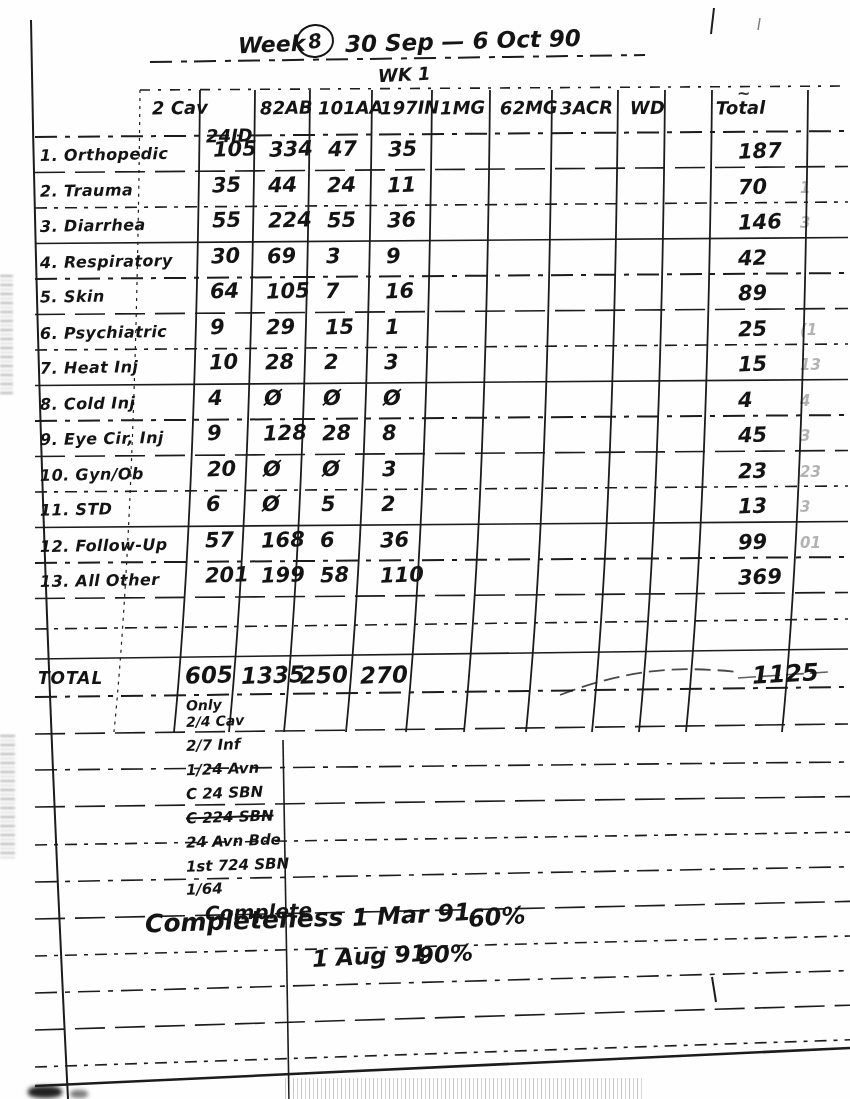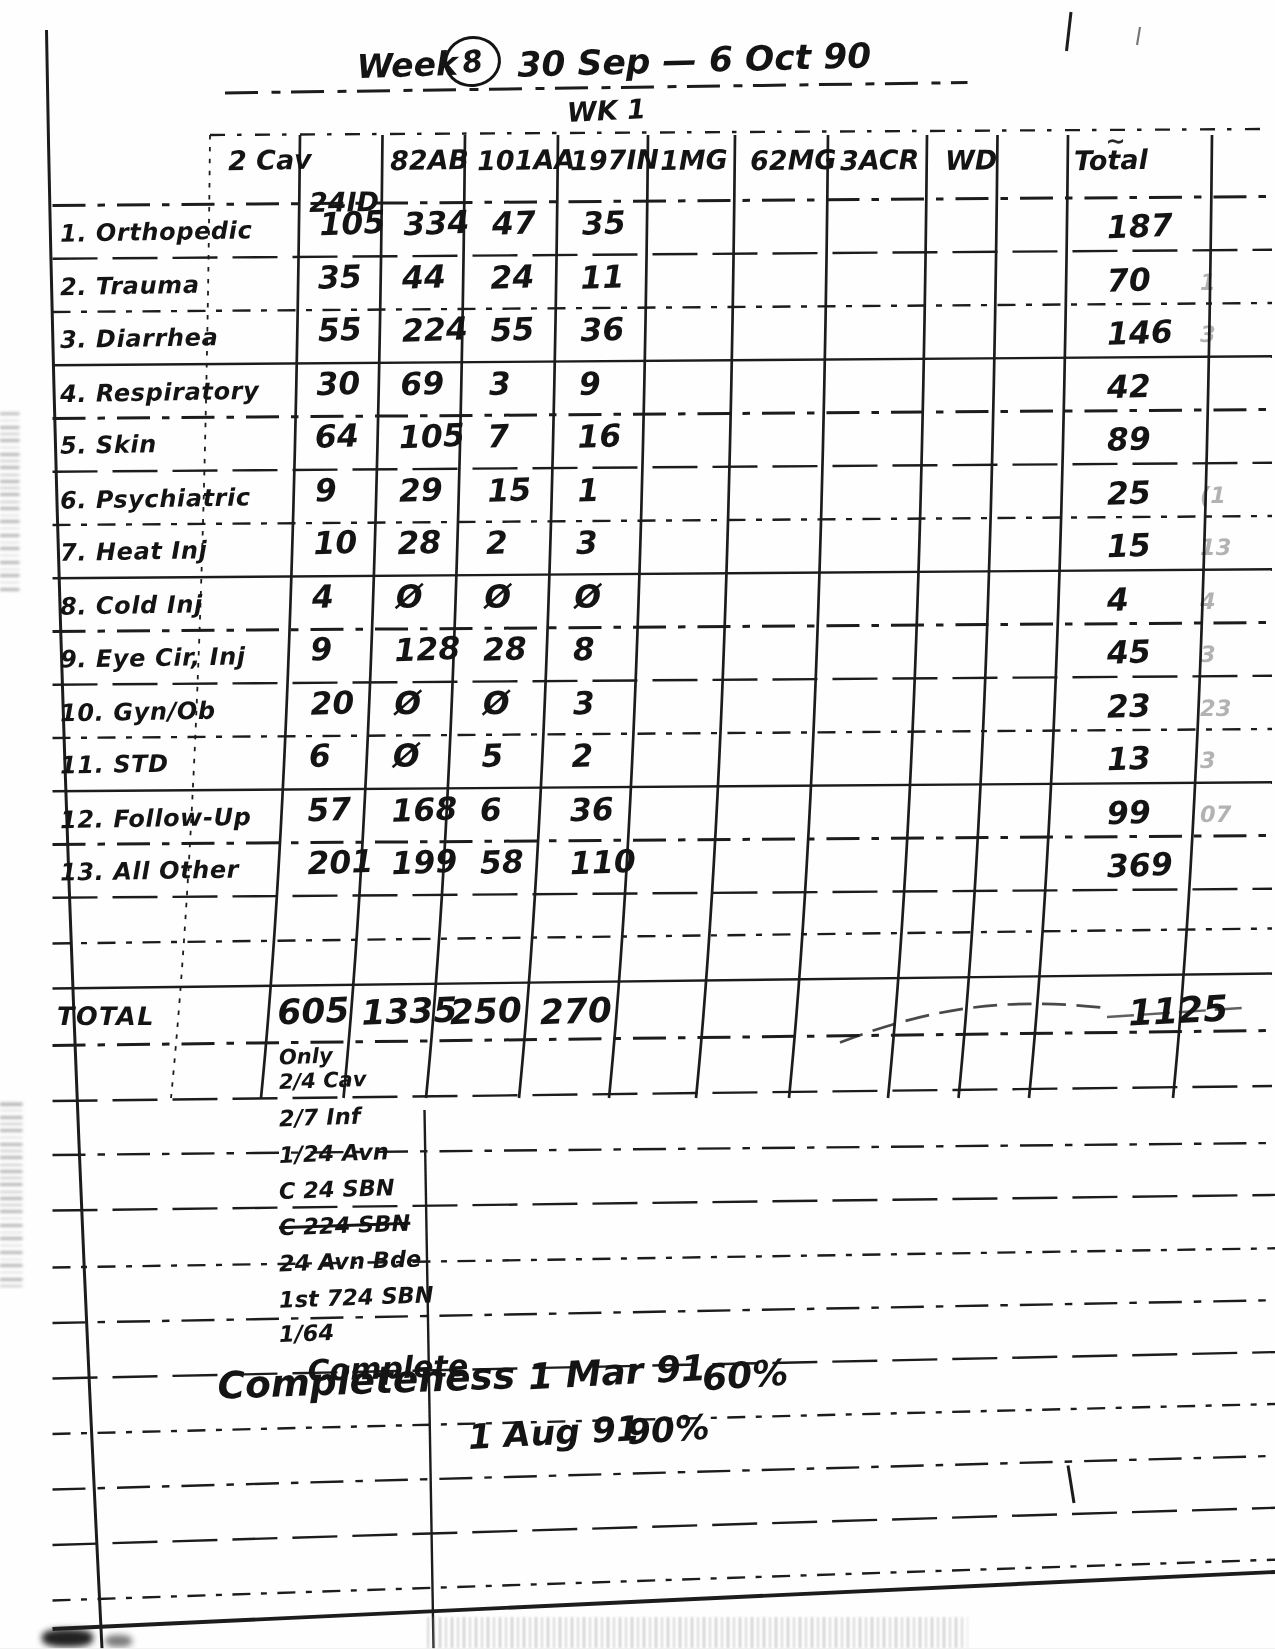--- a/index.html
+++ b/index.html
@@ -195,21 +195,21 @@
       <div class="hand txt num" style="left: 321px; top: 494px; transform: rotate(-2deg);">5</div>
       <div class="hand txt num" style="left: 381px; top: 494px; transform: rotate(-2deg);">2</div>
       <div class="hand txt num" style="left: 738px; top: 496px; transform: rotate(-2deg);">13</div>
       <div class="hand txt ghost" style="left: 800px; top: 500px;">3</div>
       <div class="hand txt rowlabel" style="left: 40px; top: 537.5px; transform: rotate(-1deg);">12. Follow-Up</div>
       <div class="hand txt num" style="left: 205.3px; top: 529.5px; transform: rotate(-2deg);">57</div>
       <div class="hand txt num" style="left: 261.3px; top: 529.5px; transform: rotate(-2deg);">168</div>
       <div class="hand txt num" style="left: 320.3px; top: 529.5px; transform: rotate(-2deg);">6</div>
       <div class="hand txt num" style="left: 380.3px; top: 529.5px; transform: rotate(-2deg);">36</div>
       <div class="hand txt num" style="left: 738px; top: 531.5px; transform: rotate(-2deg);">99</div>
-      <div class="hand txt ghost" style="left: 800px; top: 535.5px;">07</div>
+      <div class="hand txt ghost" style="left: 800px; top: 535.5px;">01</div>
       <div class="hand txt rowlabel" style="left: 40px; top: 573px; transform: rotate(-1deg);">13. All Other</div>
       <div class="hand txt num" style="left: 204.6px; top: 565px; transform: rotate(-2deg);">201</div>
       <div class="hand txt num" style="left: 260.6px; top: 565px; transform: rotate(-2deg);">199</div>
       <div class="hand txt num" style="left: 319.6px; top: 565px; transform: rotate(-2deg);">58</div>
       <div class="hand txt num" style="left: 379.6px; top: 565px; transform: rotate(-2deg);">110</div>
       <div class="hand txt num" style="left: 738px; top: 567px; transform: rotate(-2deg);">369</div>
       <div class="hand txt rowlabel" style="left: 38px; top: 670px; font-size: 17px; letter-spacing: 1px;">TOTAL</div>
       <div class="hand txt num" style="left: 185px; top: 664px; font-size: 23px; transform: rotate(-2deg);">605</div>
       <div class="hand txt num" style="left: 241px; top: 664px; font-size: 23px; transform: rotate(-2deg);">1335</div>
       <div class="hand txt num" style="left: 300px; top: 664px; font-size: 23px; transform: rotate(-2deg);">250</div>

